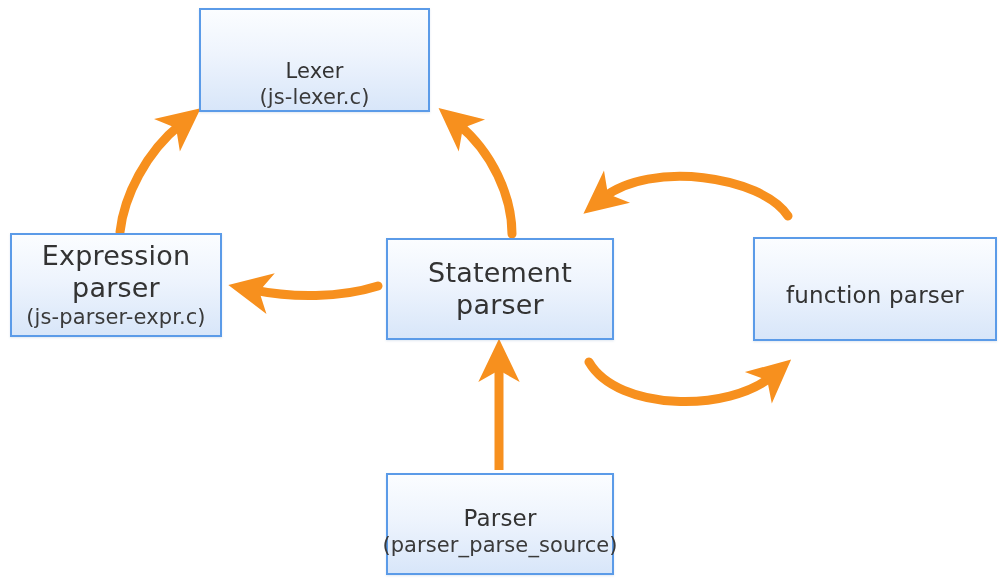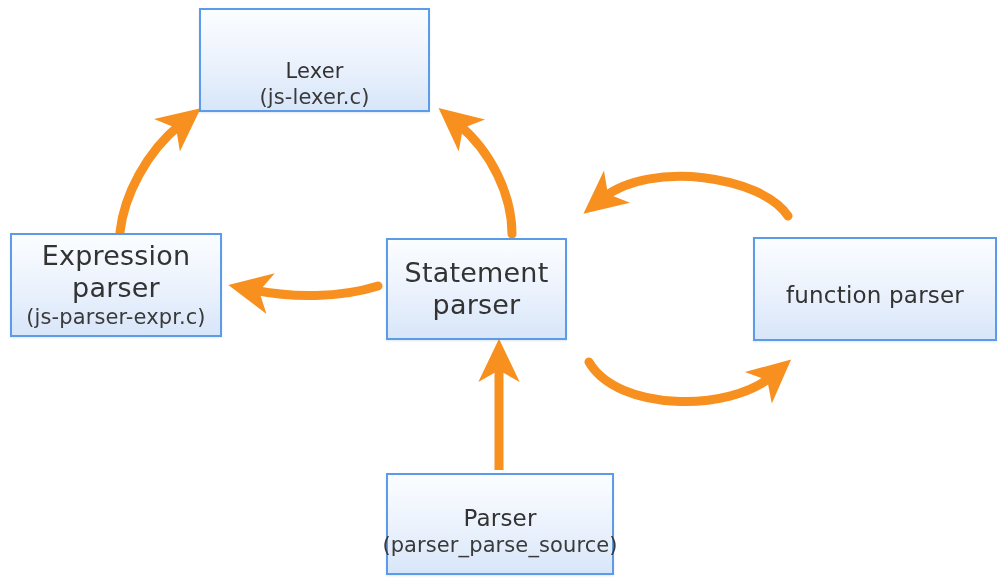--- a/index.html
+++ b/index.html
@@ -47,21 +47,21 @@
     letter-spacing: 0.1px;
     color: #3a3a3a;
     margin-top: 1px;
   }
   .node.two-line .title { font-size: 27px; }
   .node.wide-title .title { font-size: 23px; margin-top: 14px; }
 
   
   #node-lexer      { left: 199px; top: 8px;   width: 231px; height: 104px; justify-content: flex-end; }
   #node-expression { left: 10px;  top: 233px; width: 212px; height: 104px; }
-  #node-statement  { left: 386px; top: 238px; width: 181px; height: 102px; }
+  #node-statement  { left: 386px; top: 238px; width: 228px; height: 102px; }
   #node-function   { left: 753px; top: 237px; width: 244px; height: 104px; }
   #node-parser     { left: 386px; top: 473px; width: 228px; height: 102px; }
 </style>
 </head>
 <body>
 
 <div id="canvas">
 
   <svg id="arrow-layer" viewBox="0 0 1005 584" width="1005" height="584" xmlns="http://www.w3.org/2000/svg">
     <defs>

